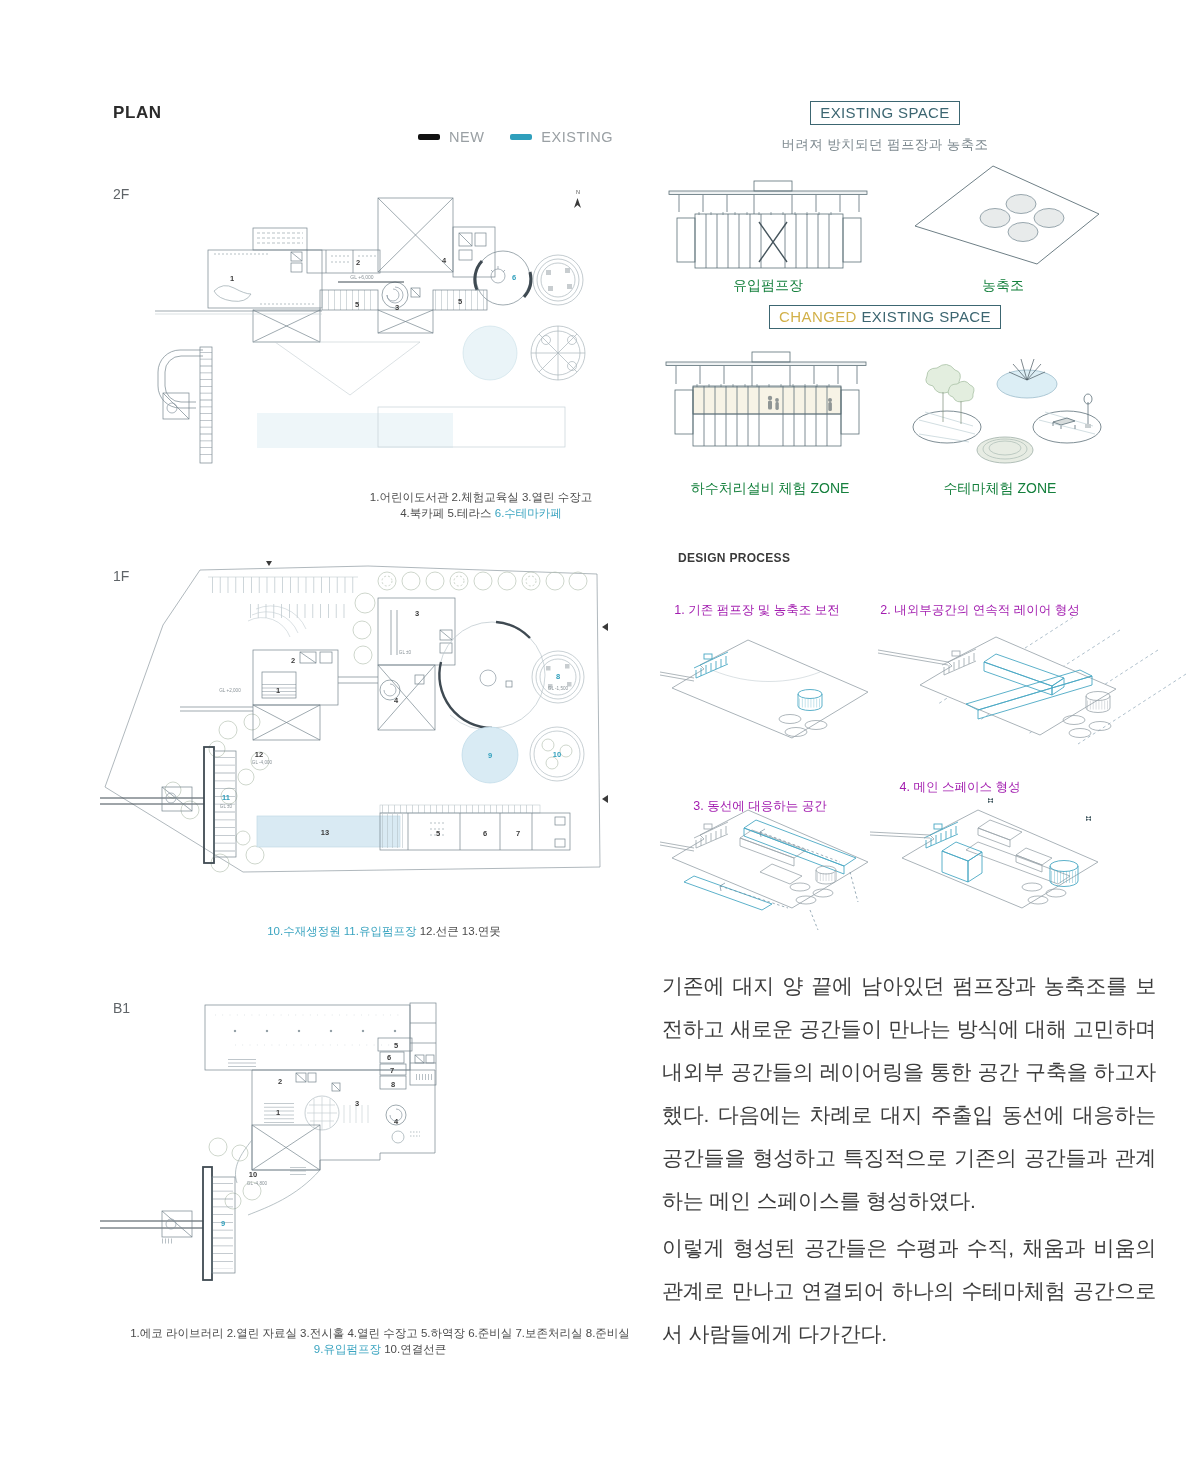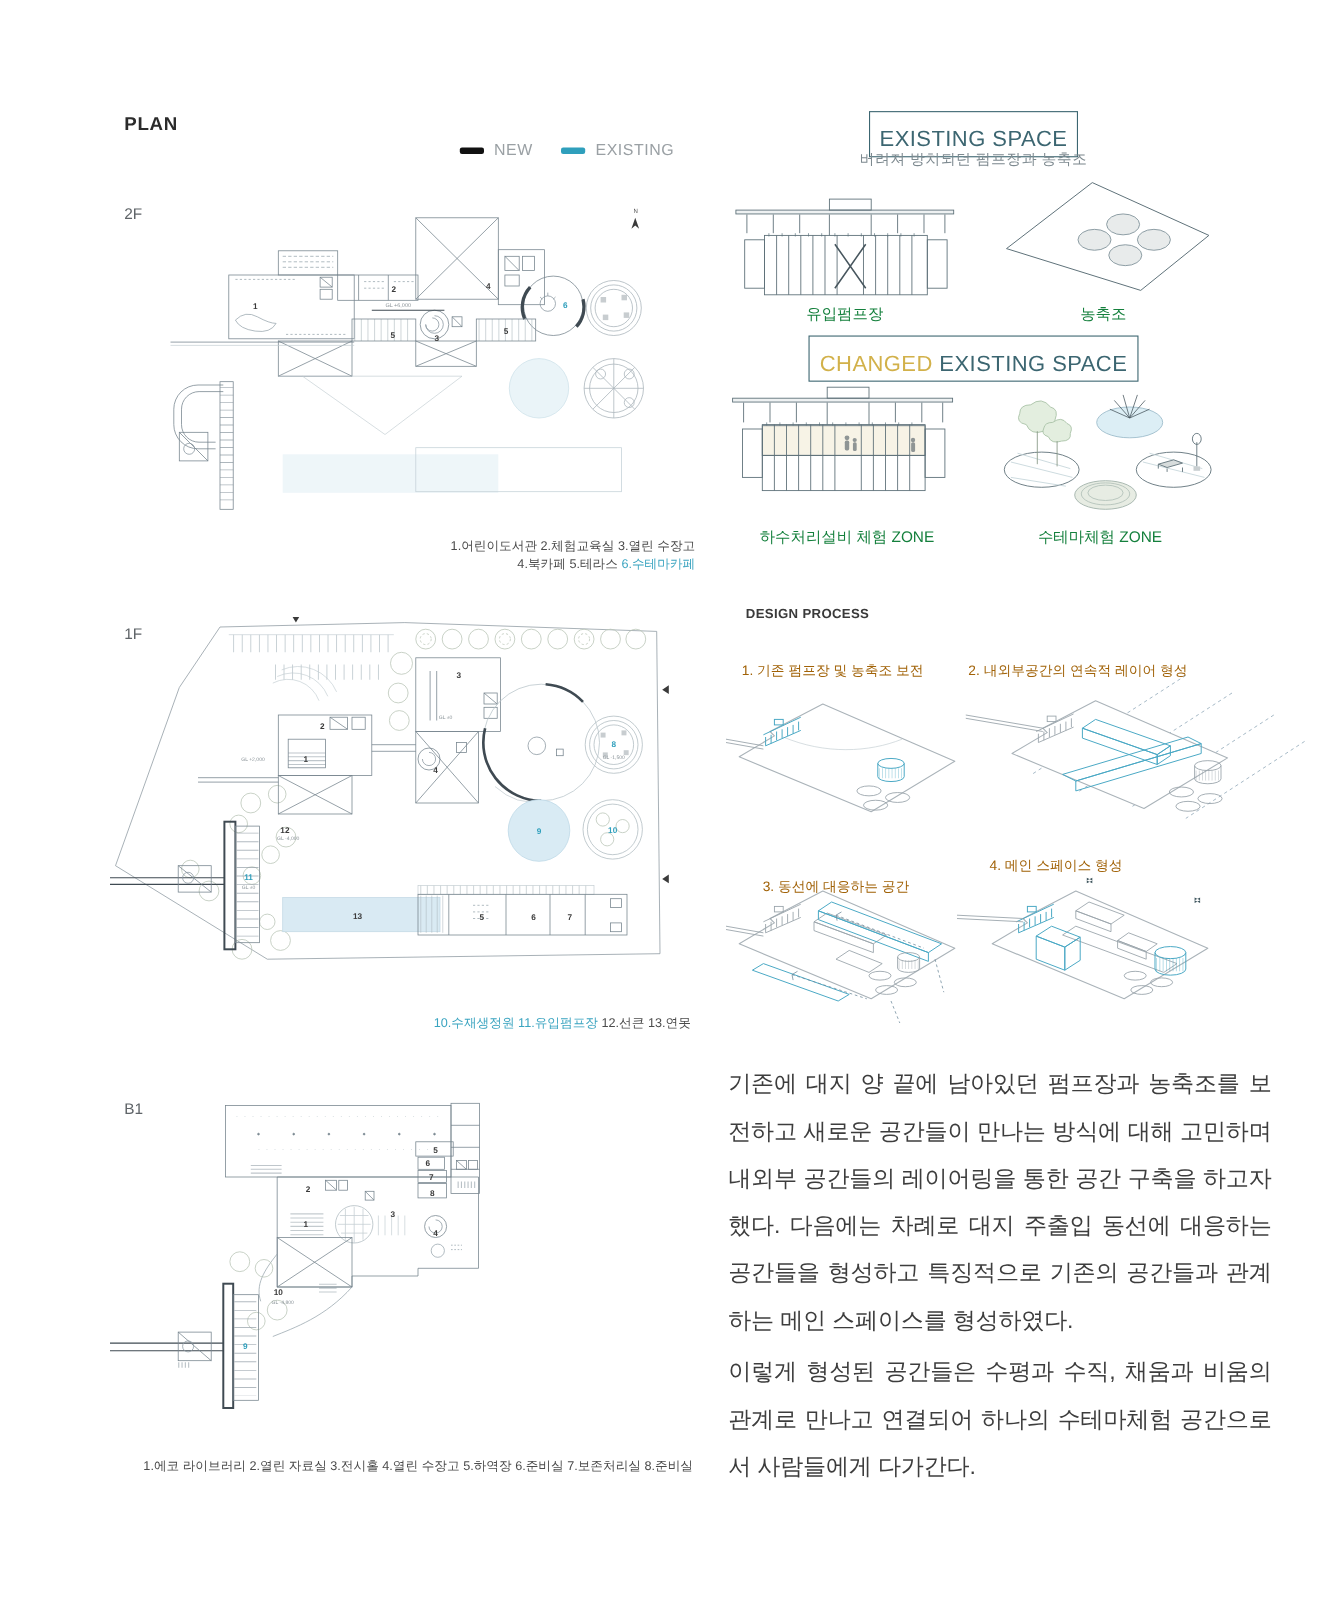--- a/index.html
+++ b/index.html
@@ -7,30 +7,30 @@
   body{width:1200px;height:1466px;position:relative;overflow:hidden;
        font-family:"Liberation Sans",sans-serif;color:#3d3d3d}
   .abs{position:absolute}
   .plan-title{font-size:17px;font-weight:bold;color:#2b2b2b;letter-spacing:.6px}
   .floor-label{font-size:14px;color:#5f6468}
   .legend{display:flex;align-items:center}
   .legend .swatch{width:22px;height:6px;border-radius:2px;margin-right:9px}
   .sw-new{background:#111}
   .sw-existing{background:#2f9fbc}
   .legend .lab{font-size:14.5px;color:#9aa0a4;letter-spacing:.5px;margin-right:26px}
-  .caption{font-size:11.5px;line-height:16px;color:#4b4b4b;text-align:right}
+  .caption{font-size:11.5px;line-height:16px;color:#4b4b4b;text-align:center}
   .caption .accent{color:#3aa4c0}
   .boxed-wrap{text-align:center}
-  .boxed-title{display:inline-block;border:1.5px solid #3c6671;padding:14px 9px 3px;
-       font-size:20px;color:#3c6671;letter-spacing:.4px;white-space:nowrap;background:#fff}
+  .boxed-title{display:inline-block;border:1.5px solid #3c6671;padding:2px 9px 3px;
+       font-size:15px;color:#3c6671;letter-spacing:.4px;white-space:nowrap;background:#fff}
   .boxed-title .gold{color:#d2b14a}
   .subtitle{font-size:13.5px;color:#7e8a90;letter-spacing:.4px;text-align:center}
   .diagram-label{font-size:14px;color:#15803d;text-align:center}
   .dp-title{font-size:12px;font-weight:bold;color:#3a3a3a;letter-spacing:.3px}
-  .step-label{font-size:12.5px;color:#a16207;text-align:center}
+  .step-label{font-size:12.5px;color:#a21caf;text-align:center}
   .body-text{width:494px;font-size:21px;line-height:43px;color:#3d3d3d;text-align:justify;letter-spacing:-0.2px}
   svg{overflow:visible}
   svg text{font-family:"Liberation Sans",sans-serif}
   .num{font-size:7.5px;font-weight:bold;fill:#3a3a3a;text-anchor:middle}
   .numc{fill:#2f9fbc}
   .gl{font-size:4.6px;fill:#8a9398;text-anchor:middle}
   .thin{stroke:#76858e;fill:none;stroke-width:.7}
   .faint{stroke:#c2ccd1;fill:none;stroke-width:.6}
   .dark{stroke:#3f4a52;fill:none}
   .treec{stroke:#b9c4b6;fill:none;stroke-width:.7}
@@ -375,20 +375,21 @@
   <text class="num" x="289" y="75">6</text>
   <text class="num" x="292" y="88">7</text>
   <text class="num" x="293" y="102">8</text>
   <text class="num numc" x="123" y="241">9</text>
   <text class="num" x="153" y="192">10</text>
   <text class="gl" x="157" y="200">GL -4,800</text>
 </svg>
 
 <div class="abs caption" style="left:130px;top:1325px;width:500px">
   <div><span>1.에코 라이브러리 2.열린 자료실 3.전시홀 4.열린 수장고 5.하역장 6.준비실 7.보존처리실 8.준비실</span></div>
+  <div><span class="accent">9.유입펌프장</span><span> 10.연결선큰</span></div>
 </div>
 
 <div class="abs boxed-wrap" style="left:660px;top:101px;width:450px">
   <span class="boxed-title">EXISTING SPACE</span>
 </div>
 <div class="abs subtitle" style="left:660px;top:136px;width:450px">버려져 방치되던 펌프장과 농축조</div>
 
 <svg class="abs" style="left:663px;top:162px" width="210" height="112" viewBox="0 0 210 112">
   <g stroke="#5d7078" stroke-width=".8" fill="none">
     <rect x="6" y="29" width="198" height="3.5" fill="#eef1f2"></rect>

